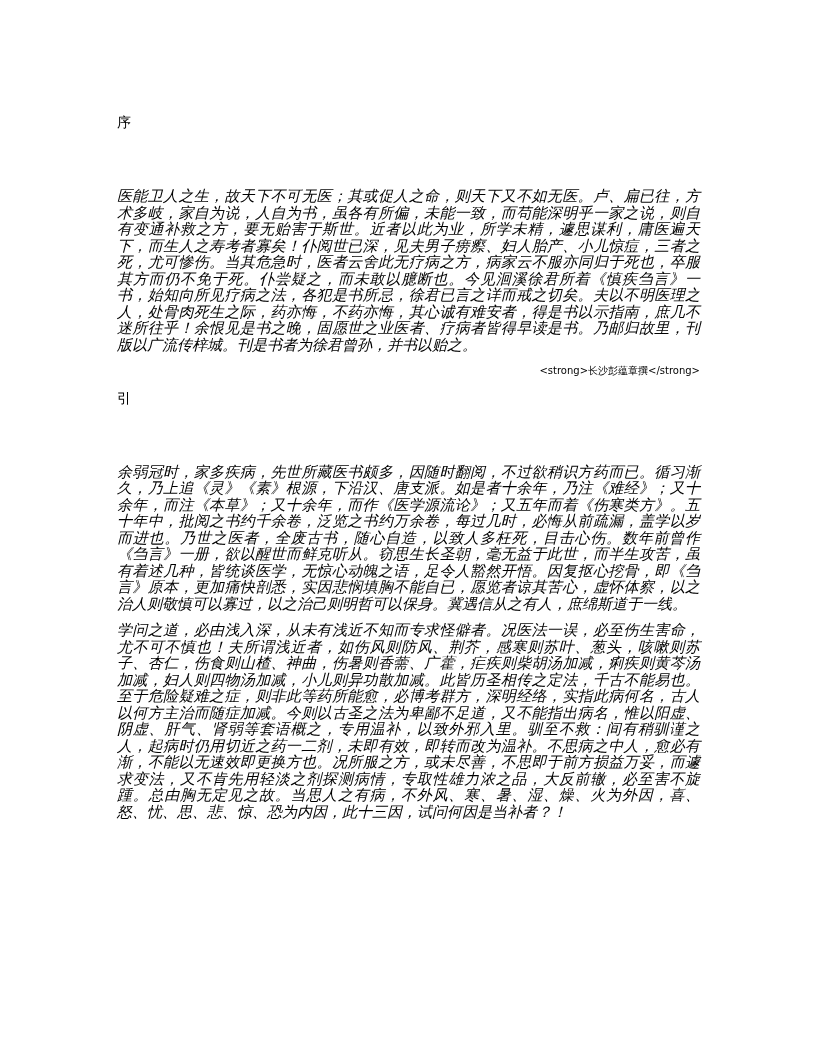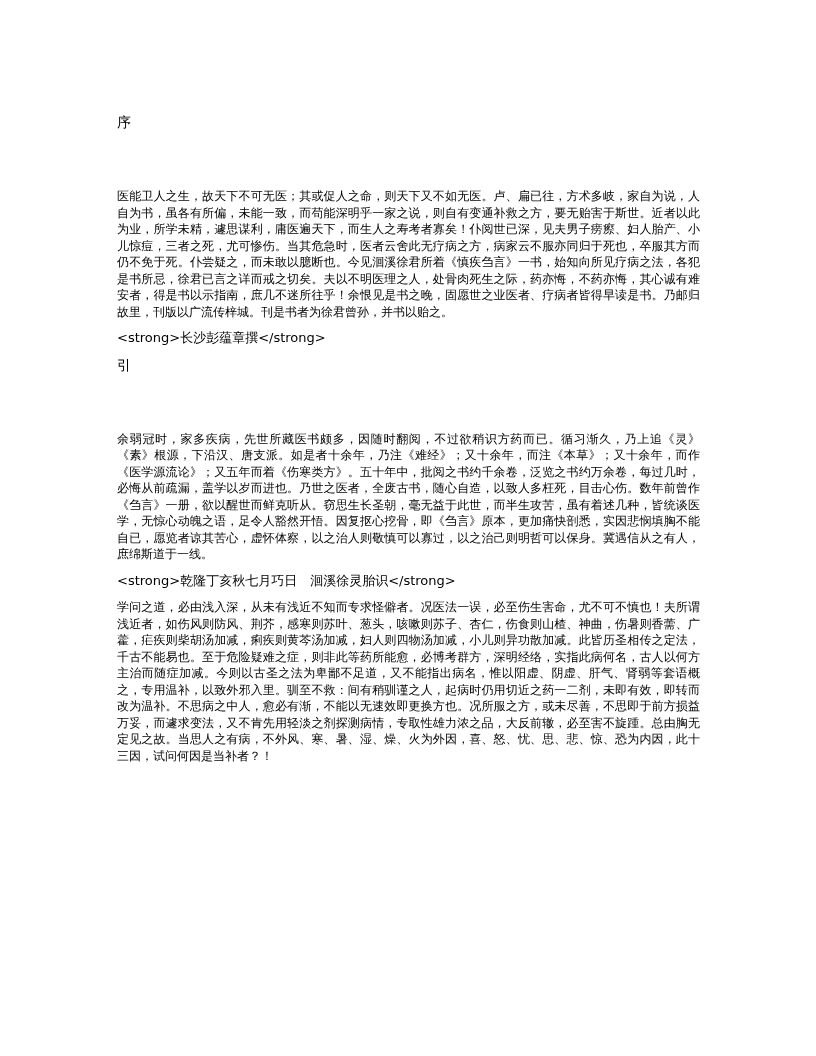--- a/index.html
+++ b/index.html
@@ -21,51 +21,52 @@
     padding: 114px 116px 40px 117px;
     background: #ffffff;
   }
   .sec-title {
     font-size: 14px;
     font-weight: 400;
     line-height: 17px;
     margin: 0 0 57px 0;
   }
   .body-text {
-    font-size: 12px;
+    font-size: 15px;
     line-height: 16.5px;
     margin: 0 0 10px 0;
     text-align: justify;
     text-justify: inter-ideograph;
     word-break: break-all;
+    font-style: italic;
   }
   .sig-line {
-    font-size: 13px;
+    font-size: 10px;
     line-height: 16.5px;
     margin: 0 0 10px 0;
+    text-align: right;
   }
   section {
     margin: 0;
     padding: 0;
   }
 </style>
 </head>
 <body>
 
 <main class="doc">
 
   <section>
     <h2 class="sec-title">序</h2>
     <p class="body-text">医能卫人之生，故天下不可无医；其或促人之命，则天下又不如无医。卢、扁已往，方术多岐，家自为说，人自为书，虽各有所偏，未能一致，而苟能深明乎一家之说，则自有变通补救之方，要无贻害于斯世。近者以此为业，所学未精，遽思谋利，庸医遍天下，而生人之寿考者寡矣！仆阅世已深，见夫男子痨瘵、妇人胎产、小儿惊痘，三者之死，尤可惨伤。当其危急时，医者云舍此无疗病之方，病家云不服亦同归于死也，卒服其方而仍不免于死。仆尝疑之，而未敢以臆断也。今见洄溪徐君所着《慎疾刍言》一书，始知向所见疗病之法，各犯是书所忌，徐君已言之详而戒之切矣。夫以不明医理之人，处骨肉死生之际，药亦悔，不药亦悔，其心诚有难安者，得是书以示指南，庶几不迷所往乎！余恨见是书之晚，固愿世之业医者、疗病者皆得早读是书。乃邮归故里，刊版以广流传梓城。刊是书者为徐君曾孙，并书以贻之。</p>
     <p class="sig-line">&lt;strong&gt;长沙彭蕴章撰&lt;/strong&gt;</p>
   </section>
 
   <section>
     <h2 class="sec-title">引</h2>
     <p class="body-text">余弱冠时，家多疾病，先世所藏医书颇多，因随时翻阅，不过欲稍识方药而已。循习渐久，乃上追《灵》《素》根源，下沿汉、唐支派。如是者十余年，乃注《难经》；又十余年，而注《本草》；又十余年，而作《医学源流论》；又五年而着《伤寒类方》。五十年中，批阅之书约千余卷，泛览之书约万余卷，每过几时，必悔从前疏漏，盖学以岁而进也。乃世之医者，全废古书，随心自造，以致人多枉死，目击心伤。数年前曾作《刍言》一册，欲以醒世而鲜克听从。窃思生长圣朝，毫无益于此世，而半生攻苦，虽有着述几种，皆统谈医学，无惊心动魄之语，足令人豁然开悟。因复抠心挖骨，即《刍言》原本，更加痛快剖悉，实因悲悯填胸不能自已，愿览者谅其苦心，虚怀体察，以之治人则敬慎可以寡过，以之治己则明哲可以保身。冀遇信从之有人，庶绵斯道于一线。</p>
-    <p class="sig-line">&lt;strong&gt;乾隆丁亥秋七月巧日　洄溪徐灵胎识&lt;/strong&gt;</p>
   </section>
 
   <section>
     <p class="body-text">学问之道，必由浅入深，从未有浅近不知而专求怪僻者。况医法一误，必至伤生害命，尤不可不慎也！夫所谓浅近者，如伤风则防风、荆芥，感寒则苏叶、葱头，咳嗽则苏子、杏仁，伤食则山楂、神曲，伤暑则香薷、广藿，疟疾则柴胡汤加减，痢疾则黄芩汤加减，妇人则四物汤加减，小儿则异功散加减。此皆历圣相传之定法，千古不能易也。至于危险疑难之症，则非此等药所能愈，必博考群方，深明经络，实指此病何名，古人以何方主治而随症加减。今则以古圣之法为卑鄙不足道，又不能指出病名，惟以阳虚、阴虚、肝气、肾弱等套语概之，专用温补，以致外邪入里。驯至不救：间有稍驯谨之人，起病时仍用切近之药一二剂，未即有效，即转而改为温补。不思病之中人，愈必有渐，不能以无速效即更换方也。况所服之方，或未尽善，不思即于前方损益万妥，而遽求变法，又不肯先用轻淡之剂探测病情，专取性雄力浓之品，大反前辙，必至害不旋踵。总由胸无定见之故。当思人之有病，不外风、寒、暑、湿、燥、火为外因，喜、怒、忧、思、悲、惊、恐为内因，此十三因，试问何因是当补者？！</p>
   </section>
 
 </main>
 
 </body></html>

